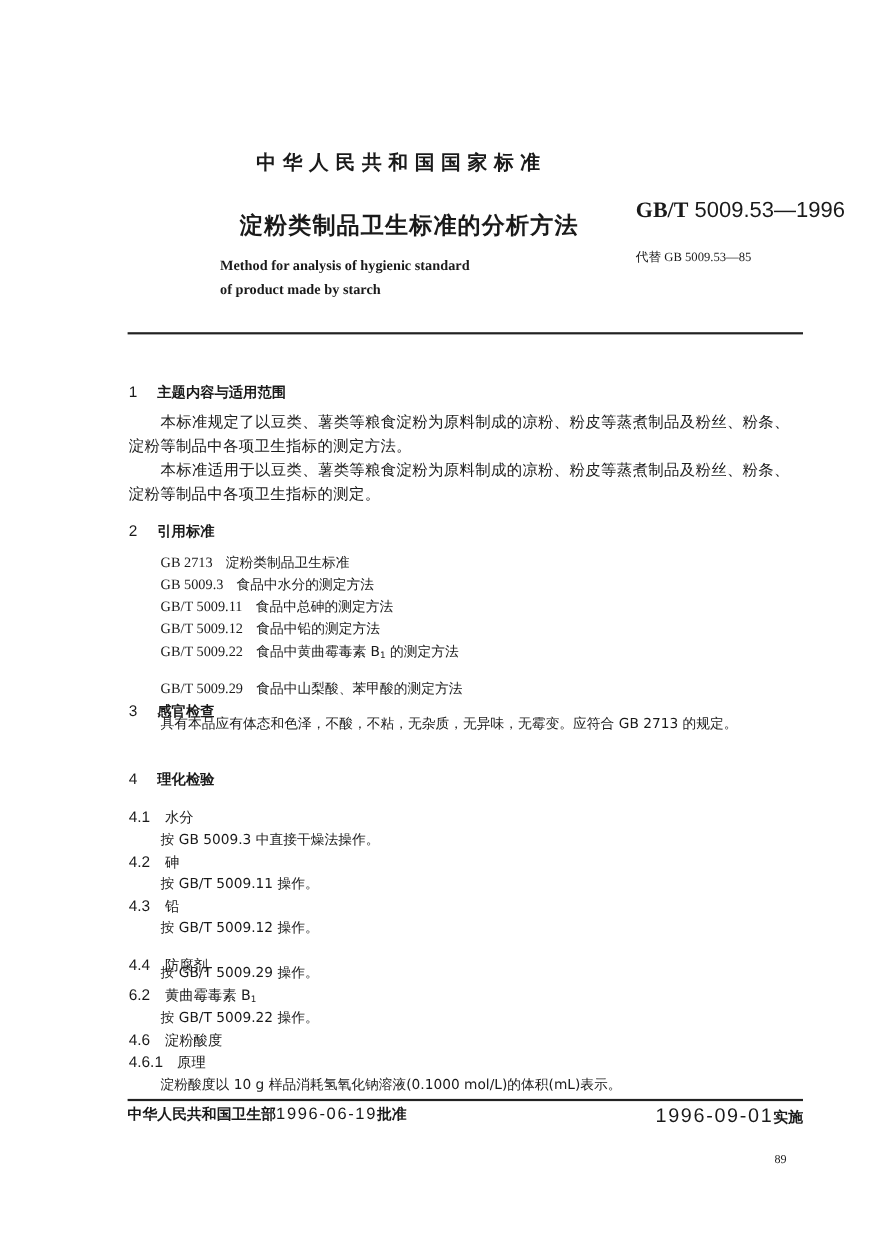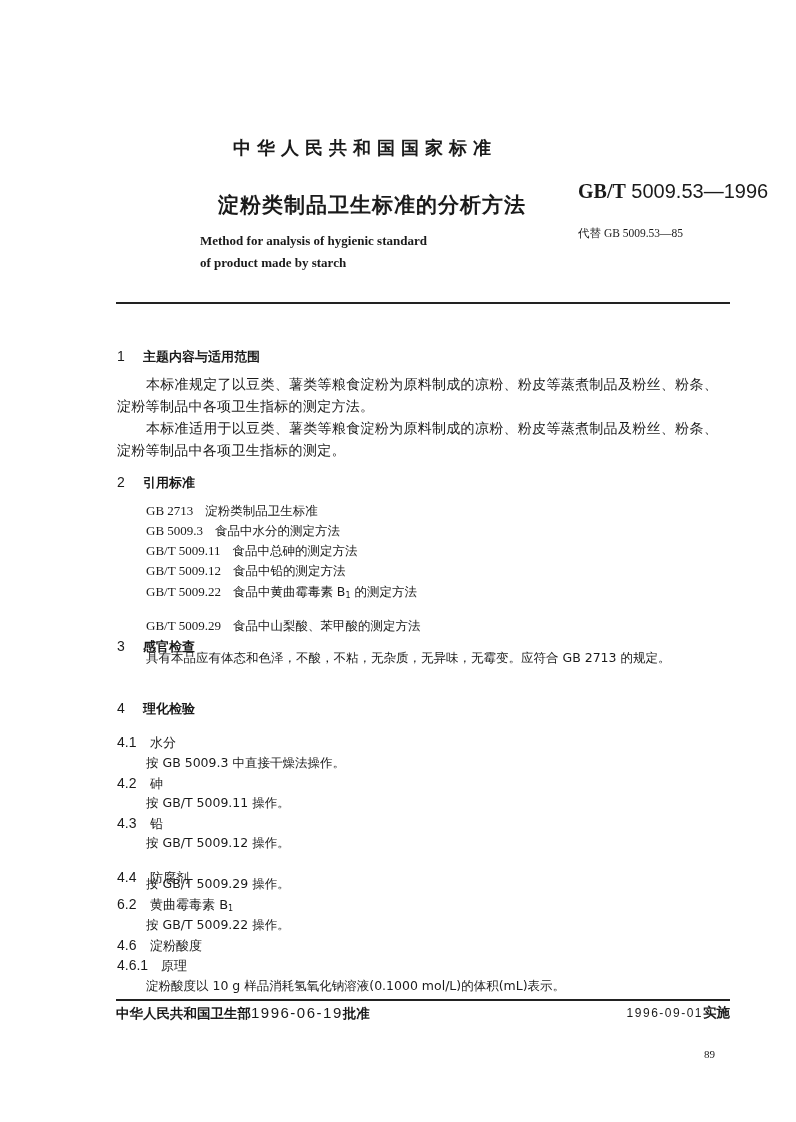--- a/index.html
+++ b/index.html
@@ -22,21 +22,21 @@
           font-family: Liberation Mono, monospace; letter-spacing: 0.3px; }
   .ref { left: 146px; font-size: 12.5px; font-family: "DejaVu Sans", sans-serif; }
   .ref .code { display: inline-block; font-family: "Liberation Serif", serif; font-size: 13px; margin-right: 12px; }
   .sub { left: 117px; font-size: 13px; font-family: "DejaVu Sans", sans-serif; }
   .sub .num { display: inline-block; width: 33px; font-family: "Liberation Sans", sans-serif; font-size: 14px; }
   .sub .num.wide { width: 44px; }
   .txt { left: 146px; font-size: 12.5px; font-family: "DejaVu Sans", sans-serif; }
   .footer-l { left: 116px; top: 1004px; font-family: "DejaVu Sans", sans-serif; font-weight: bold; font-size: 13.5px; }
   .footer-l .d { font-weight: normal; font-family: "Liberation Sans", sans-serif; font-size: 15px; letter-spacing: 1.5px; margin-top: 24px; }
   .footer-r { right: 66px; top: 1004px; font-family: "DejaVu Sans", sans-serif; font-weight: bold; font-size: 13.5px; }
-  .footer-r .d { font-weight: normal; font-family: "Liberation Sans", sans-serif; font-size: 12px; letter-spacing: 1.5px; }
+  .footer-r .d { font-weight: normal; font-family: "Liberation Sans", sans-serif; font-size: 18px; letter-spacing: 1.5px; }
   .page-no { left: 704px; top: 1048px; font-size: 11px; font-family: "Liberation Serif", serif; }
   sub.s { font-size: 8px; vertical-align: -2px; }
 </style>
 </head>
 <body>
 
 <div class="abs hdr-title">中华人民共和国国家标准</div>
 <div class="abs doc-title">淀粉类制品卫生标准的分析方法</div>
 <div class="abs std-no">
   <b>GB/T</b>

